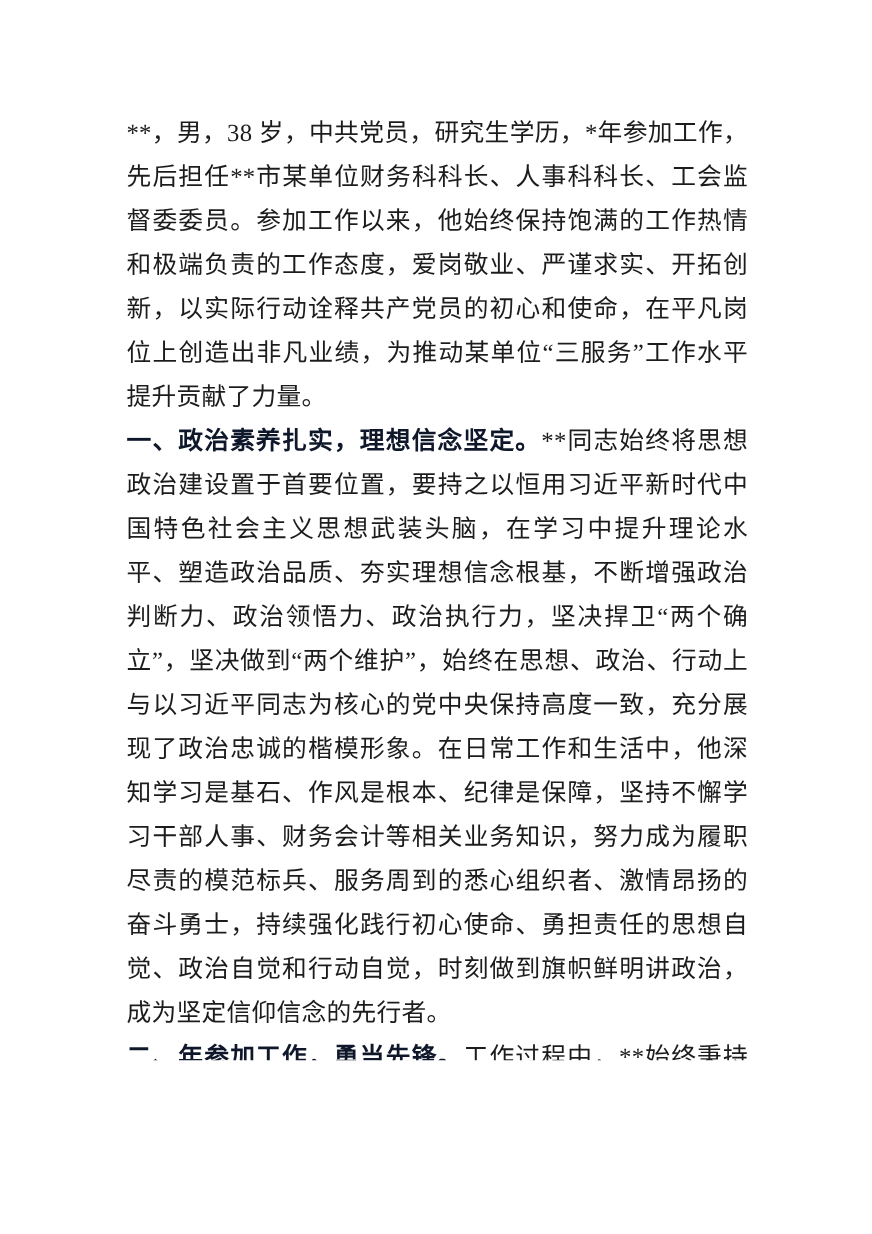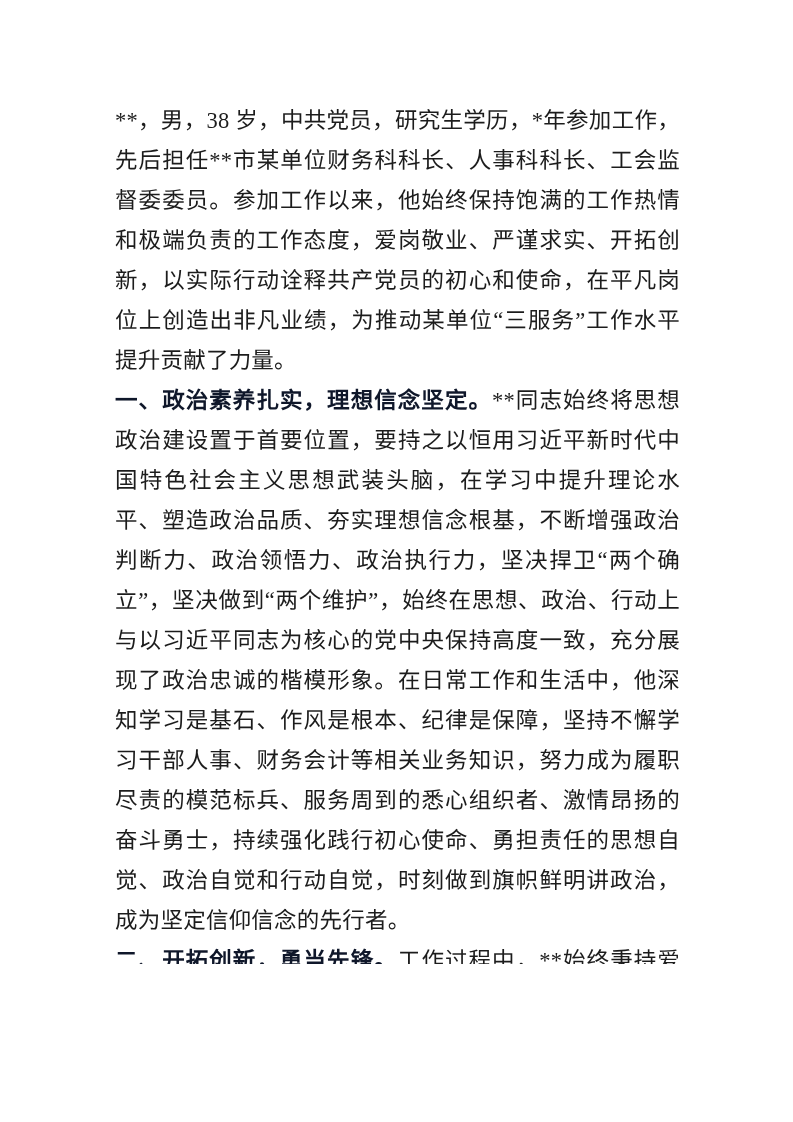--- a/index.html
+++ b/index.html
@@ -40,16 +40,16 @@
 </head>
 <body>
 
 <div class="page">
   <div class="doc-content">
 
     <p class="para"><span>**，男，38 岁，中共党员，研究生学历，*年参加工作，先后担任**市某单位财务科科长、人事科科长、工会监督委委员。参加工作以来，他始终保持饱满的工作热情和极端负责的工作态度，爱岗敬业、严谨求实、开拓创新，以实际行动诠释共产党员的初心和使命，在平凡岗位上创造出非凡业绩，为推动某单位“三服务”工作水平提升贡献了力量。</span></p>
 
     <p class="para"><span class="section-heading">一、政治素养扎实，理想信念坚定。</span><span>**同志始终将思想政治建设置于首要位置，要持之以恒用习近平新时代中国特色社会主义思想武装头脑，在学习中提升理论水平、塑造政治品质、夯实理想信念根基，不断增强政治判断力、政治领悟力、政治执行力，坚决捍卫“两个确立”，坚决做到“两个维护”，始终在思想、政治、行动上与以习近平同志为核心的党中央保持高度一致，充分展现了政治忠诚的楷模形象。在日常工作和生活中，他深知学习是基石、作风是根本、纪律是保障，坚持不懈学习干部人事、财务会计等相关业务知识，努力成为履职尽责的模范标兵、服务周到的悉心组织者、激情昂扬的奋斗勇士，持续强化践行初心使命、勇担责任的思想自觉、政治自觉和行动自觉，时刻做到旗帜鲜明讲政治，成为坚定信仰信念的先行者。</span></p>
 
-    <p class="para"><span class="section-heading">二、开拓创新，勇当先锋。</span><span>工作过程中，**始终秉持爱岗敬业精神，时刻以“细致精致极致”和“全省争一流、全市作表率”的工作标准严格自我约束，知责担当、冲锋在前，做到任务完成抢险干、思想工作提前做、困难时刻抢先上、团</span></p>
+    <p class="para"><span class="section-heading">二、年参加工作，勇当先锋。</span><span>工作过程中，**始终秉持爱岗敬业精神，时刻以“细致精致极致”和“全省争一流、全市作表率”的工作标准严格自我约束，知责担当、冲锋在前，做到任务完成抢险干、思想工作提前做、困难时刻抢先上、团</span></p>
 
   </div>
 </div>
 
 </body></html>

